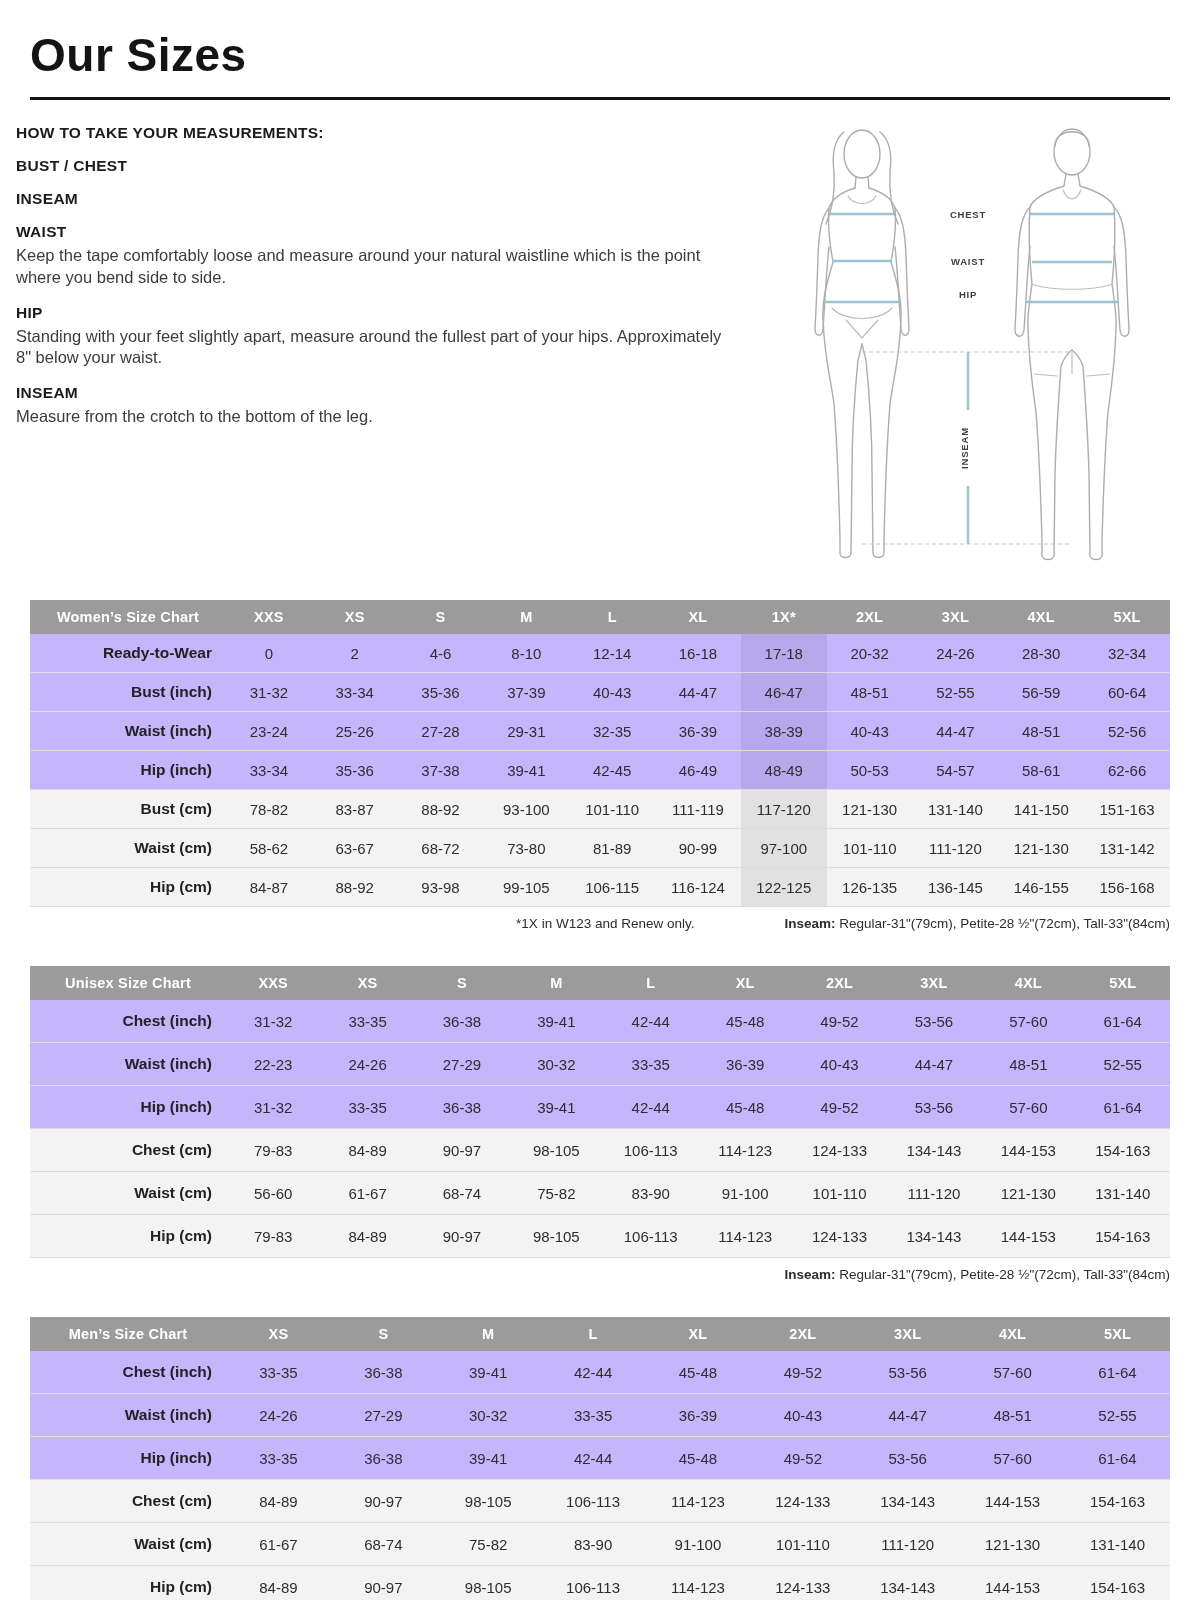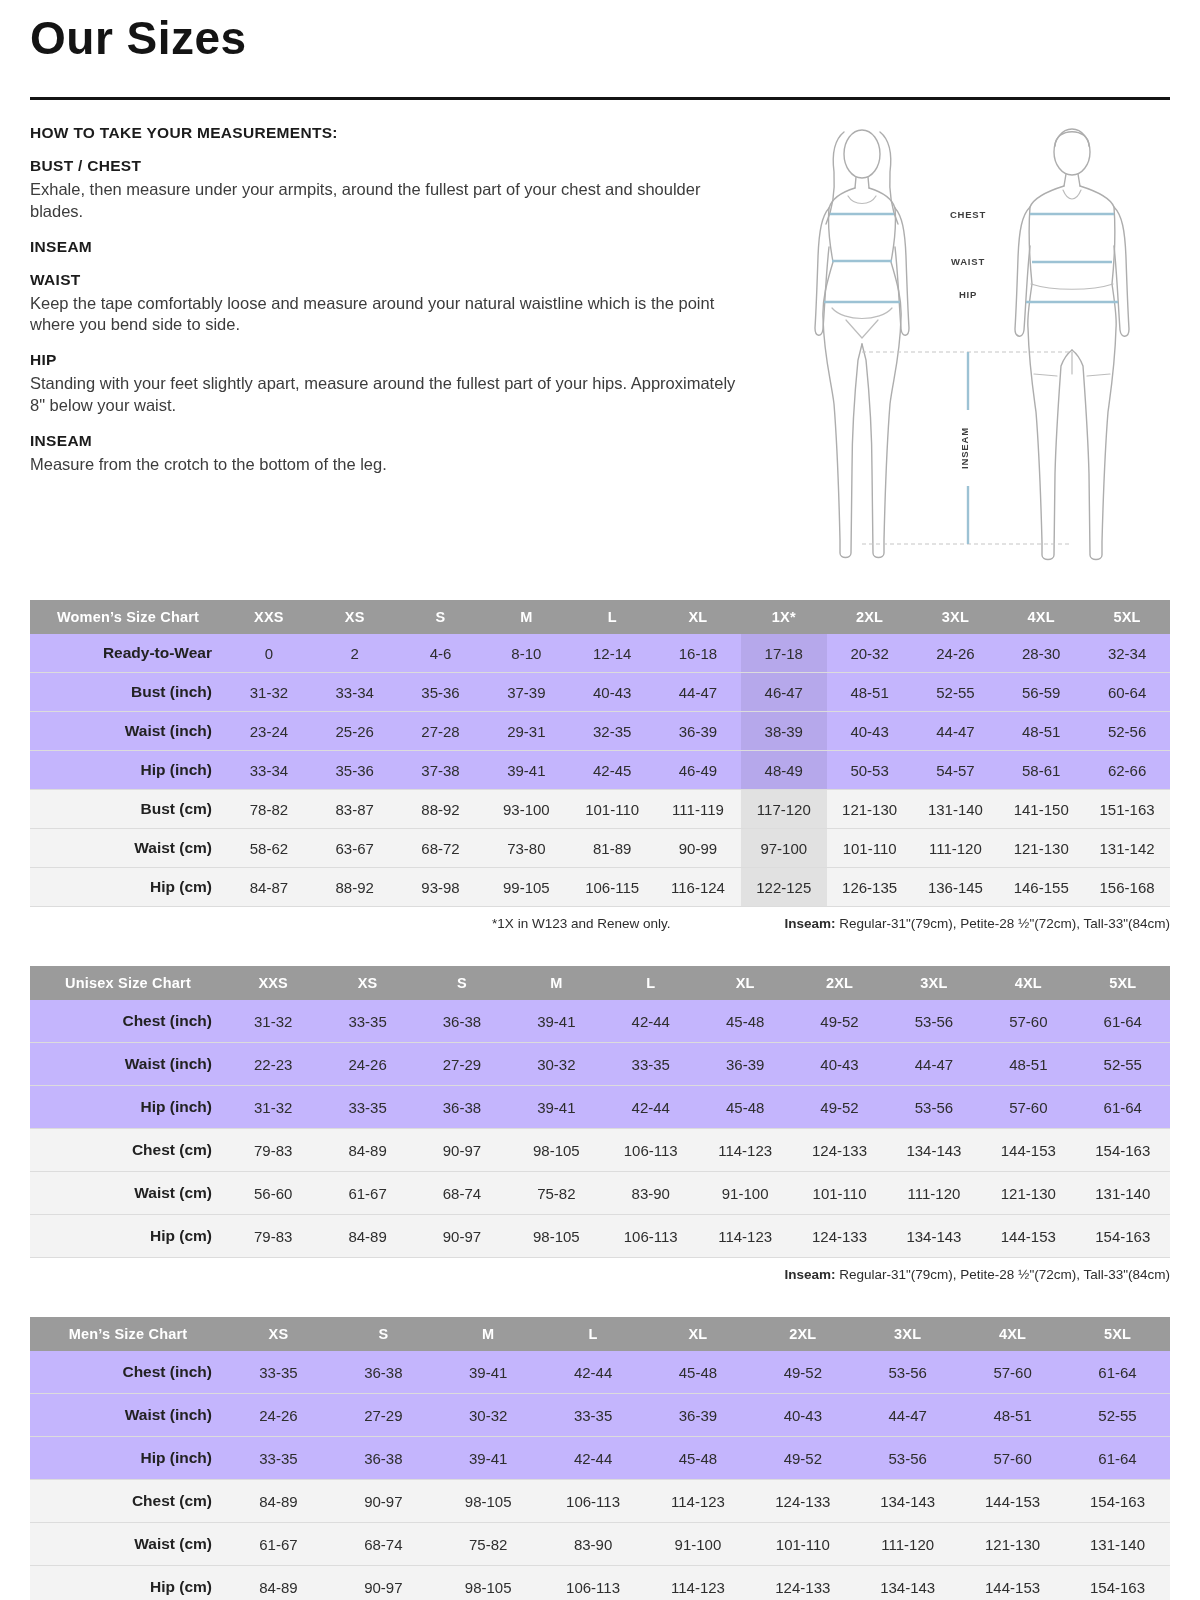--- a/index.html
+++ b/index.html
@@ -2,24 +2,24 @@
 <html><head>
 <meta charset="utf-8">
 <style>
   * { margin:0; padding:0; box-sizing:border-box; }
   html,body { background:#ffffff; }
   body { width:1200px; font-family:"Liberation Sans", sans-serif; color:#2e2e2e; }
   .page { position:relative; width:1200px; height:1600px; overflow:hidden; background:#fff; }
 
   
   .top { position:relative; height:600px; }
-  .page-title { position:absolute; left:30px; top:11px; font-size:46px; font-weight:800; color:#141414; letter-spacing:0.5px; }
+  .page-title { position:absolute; left:30px; top:28px; font-size:46px; font-weight:800; color:#141414; letter-spacing:0.5px; }
   .divider { position:absolute; left:30px; right:30px; top:97px; border-top:3px solid #141414; }
 
-  .instructions { position:absolute; left:30px; top:124px; width:718px; }
+  .instructions { position:absolute; left:16px; top:124px; width:718px; }
   .instructions h2 { font-size:15.5px; font-weight:700; color:#1b1b1b; letter-spacing:0.3px; margin-bottom:14px; }
   .inst-section h3 { font-size:15.5px; font-weight:700; color:#1b1b1b; letter-spacing:0.3px; margin:15px 0 4px; }
   .inst-section p { font-size:16.5px; line-height:1.32; color:#3c3c3c; }
 
   .diagram { position:absolute; left:772px; top:112px; width:400px; height:472px; }
   .fig-line { stroke:#adadad; stroke-width:1.4; fill:none; stroke-linecap:round; }
   .fig-detail { stroke:#bcbcbc; stroke-width:1.2; fill:none; stroke-linecap:round; }
   .measure { stroke:#9cc2d4; stroke-width:2.4; fill:none; }
   .dash { stroke:#c6c6c6; stroke-width:1.2; fill:none; stroke-dasharray:4 3; }
   .diag-label { font-family:"Liberation Sans",sans-serif; font-size:9.5px; font-weight:700; fill:#3d3d3d; letter-spacing:0.8px; }
@@ -30,39 +30,38 @@
   table.size-table thead tr { background:#9b9b9b; }
   table.size-table thead th { color:#ffffff; font-weight:700; font-size:14.5px; padding:9px 14px; text-align:center; letter-spacing:0.2px; }
   table.size-table th.tcol0 { width:196px; }
   table.size-table tbody tr { border-bottom:1px solid #dcdcdc; background:#c4b5fd; }
   table.size-table tbody tr.shade { background:#f3f3f3; }
   table.size-table tbody th { text-align:right; font-weight:700; color:#222222; font-size:15.5px; padding:10px 14px 10px 2px; }
   table.size-table tbody td { text-align:center; color:#2e2e2e; font-size:15px; padding:10px 2px; }
   table.size-table.roomy tbody th, table.size-table.roomy tbody td { padding-top:12px; padding-bottom:12px; }
   table.size-table td.hl { background:rgba(0,0,0,0.07); }
 
-  .footnote-row { display:flex; justify-content:flex-end; align-items:baseline; gap:114px; padding:9px 0 13px; font-size:13.5px; color:#2d2d2d; }
+  .footnote-row { display:flex; justify-content:flex-end; align-items:baseline; gap:90px; padding:9px 0 13px; font-size:13.5px; color:#2d2d2d; }
   .footnote-row b { font-weight:700; }
   .tbl-gap { height:22px; }
 </style>
 </head>
 <body>
 
 <div class="page">
 
   <div class="top">
     <h1 class="page-title">Our Sizes</h1>
     <div class="divider"></div>
 
     <div class="instructions">
       <h2>HOW TO TAKE YOUR MEASUREMENTS:</h2>
 
       <div class="inst-section">
         <h3>BUST / CHEST</h3>
-        <p>Exhale, then measure under your armpits, around the fullest part of your chest and shoulder blades.</p>
       </div>
       <div class="inst-section">
         <h3>INSEAM</h3>
       </div>
       <div class="inst-section">
         <h3>WAIST</h3>
         <p>Keep the tape comfortably loose and measure around your natural waistline which is the point where you bend side to side.</p>
       </div>
       <div class="inst-section">
         <h3>HIP</h3>

